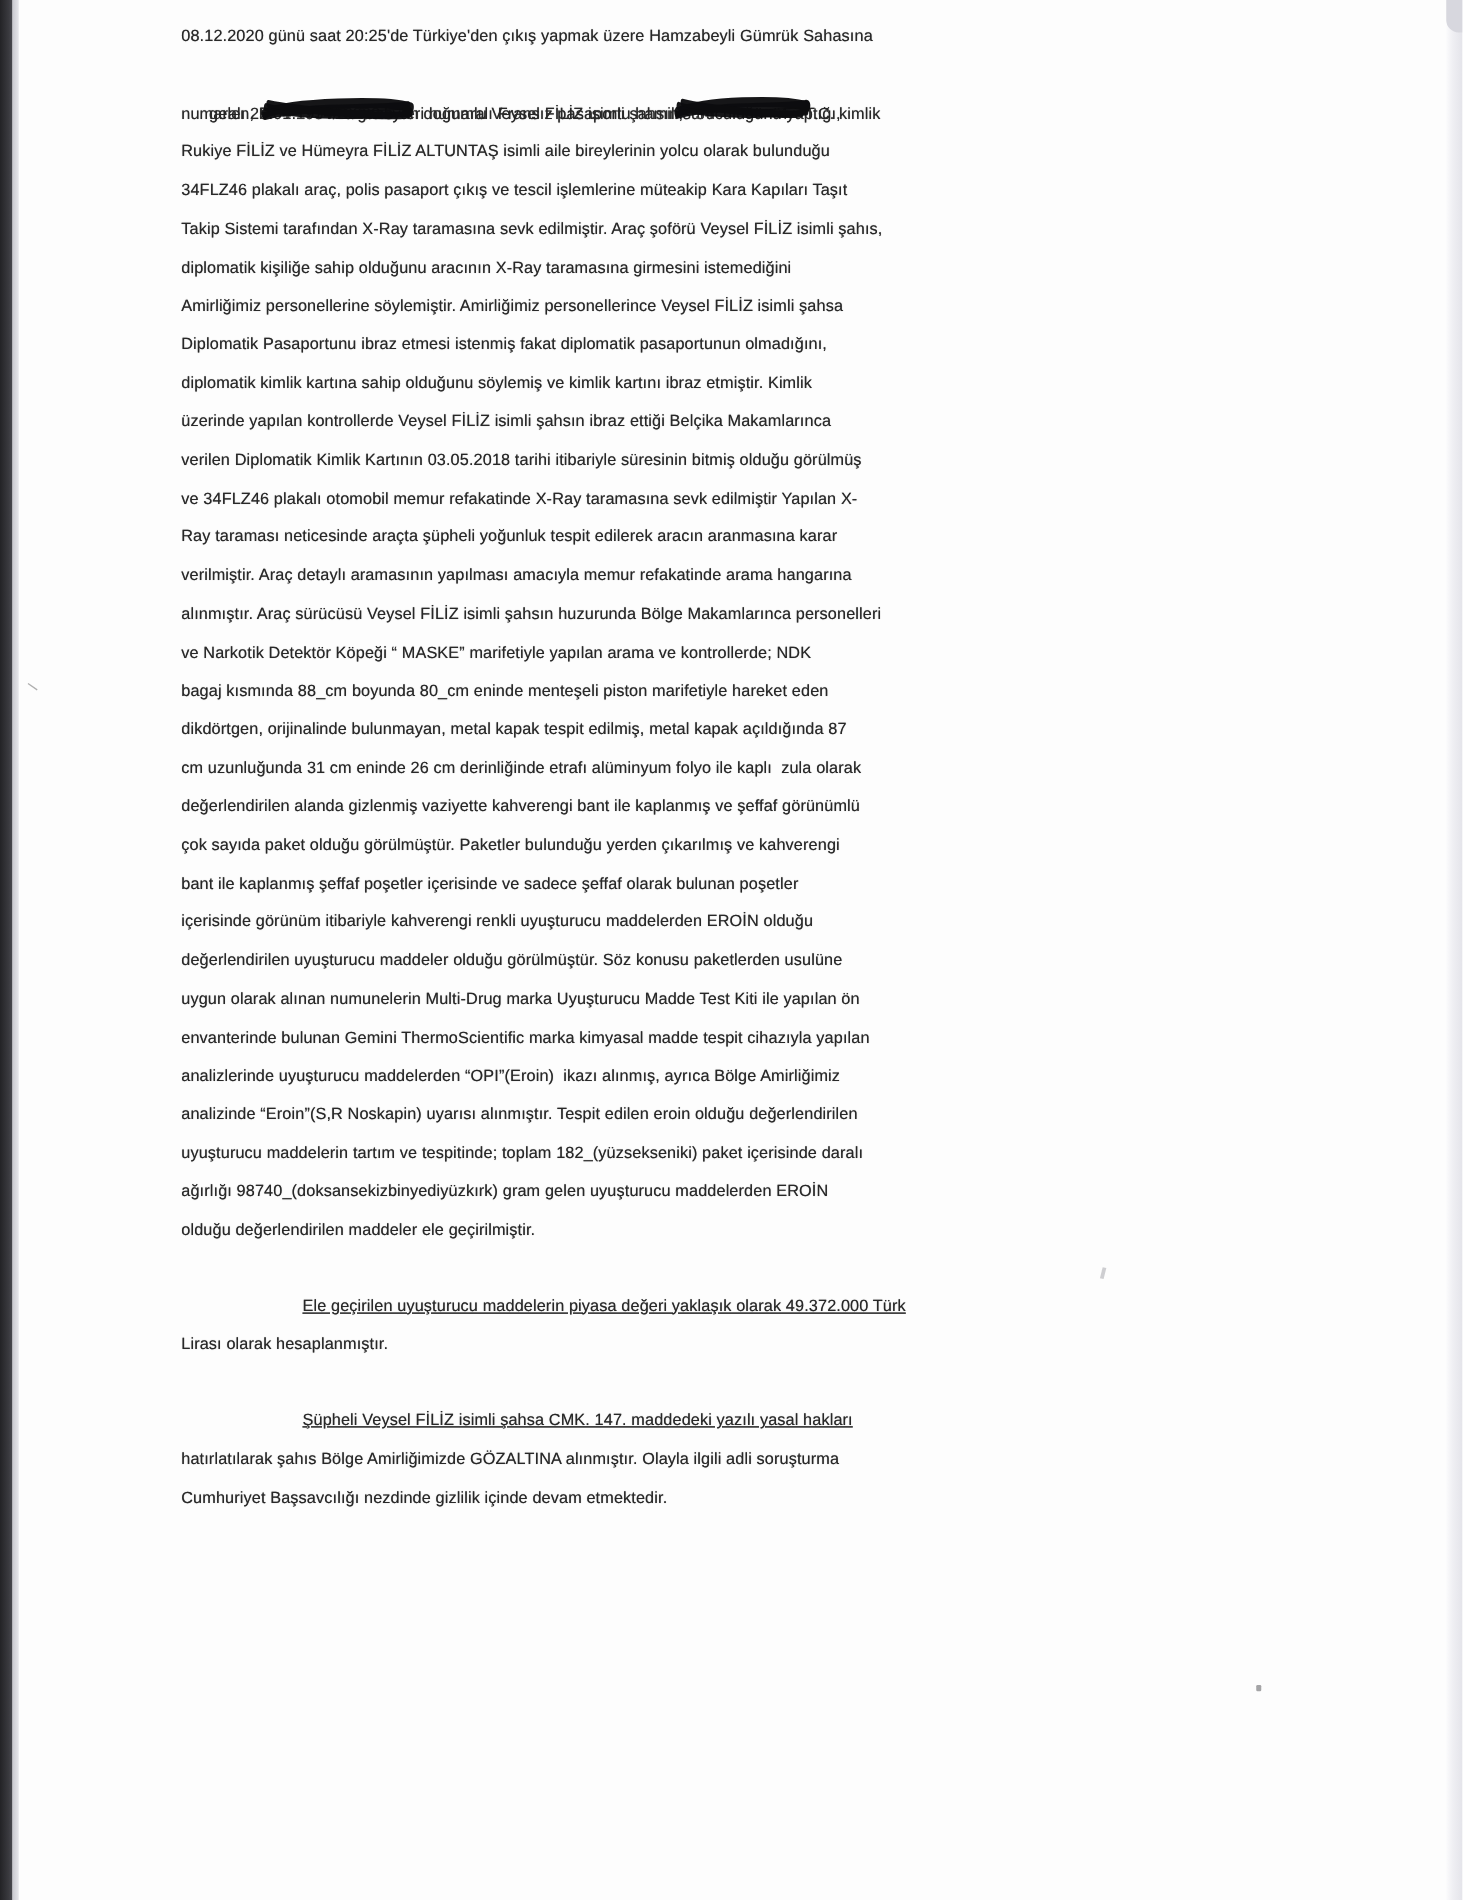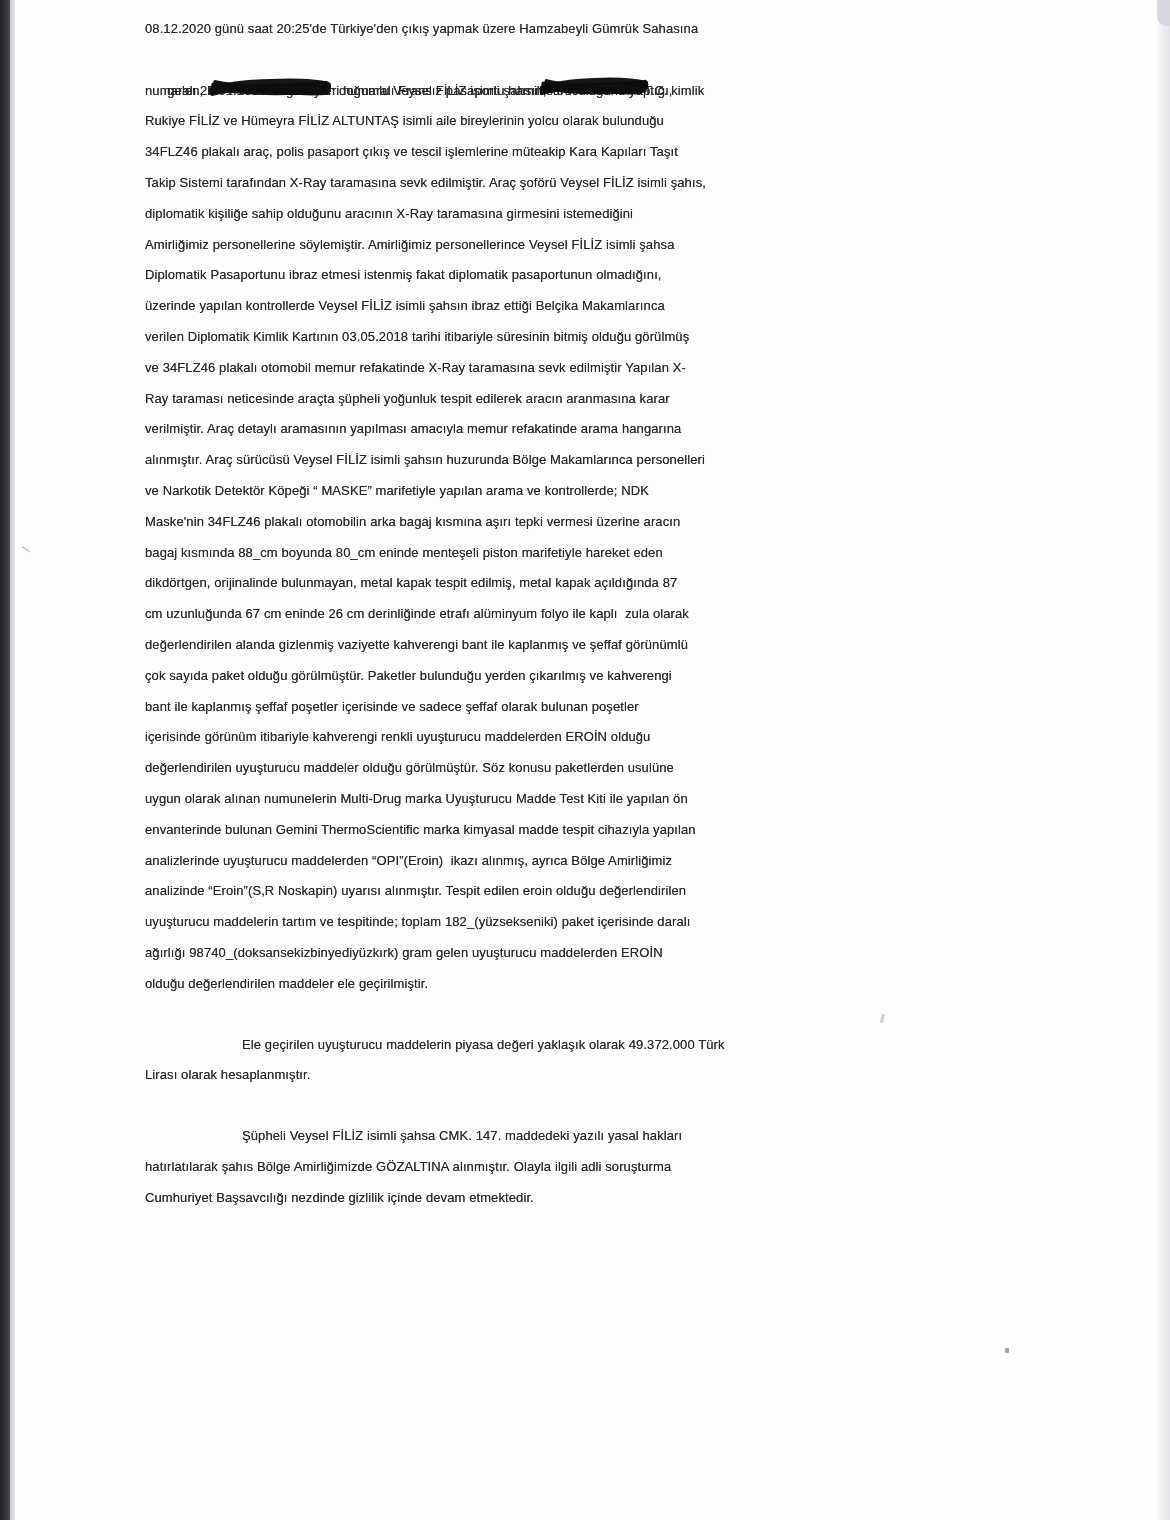--- a/index.html
+++ b/index.html
@@ -42,21 +42,21 @@
     letter-spacing: 0.1px;
     text-shadow: 0 0 0.6px rgba(45,45,45,0.7);
   }
   .para { margin: 0; padding: 0; }
   .para + .para { margin-top: 30px; }
   .line {
     white-space: pre;
     height: 30.8px;
     line-height: 30.8px;
   }
-  .indent { padding-left: 97px; }
+  .indent { padding-left: 97px; text-decoration: underline; }
 
   
   .redacted {
     position: relative;
     display: inline-block;
     white-space: pre;
     color: #3a3a3a;
     padding: 0 10px;
   }
   .scribble {
@@ -119,31 +119,31 @@
           </svg></span><span> T.C. kimlik</span>
     </div>
 
     <div class="line">numaralı 25.01.1974/Boğazlıyan doğumlu Veysel FİLİZ isimli şahsın sürücülüğünü yaptığı,</div>
     <div class="line">Rukiye FİLİZ ve Hümeyra FİLİZ ALTUNTAŞ isimli aile bireylerinin yolcu olarak bulunduğu</div>
     <div class="line">34FLZ46 plakalı araç, polis pasaport çıkış ve tescil işlemlerine müteakip Kara Kapıları Taşıt</div>
     <div class="line">Takip Sistemi tarafından X-Ray taramasına sevk edilmiştir. Araç şoförü Veysel FİLİZ isimli şahıs,</div>
     <div class="line">diplomatik kişiliğe sahip olduğunu aracının X-Ray taramasına girmesini istemediğini</div>
     <div class="line">Amirliğimiz personellerine söylemiştir. Amirliğimiz personellerince Veysel FİLİZ isimli şahsa</div>
     <div class="line">Diplomatik Pasaportunu ibraz etmesi istenmiş fakat diplomatik pasaportunun olmadığını,</div>
+    <div class="line">diplomatik kimlik kartına sahip olduğunu söylemiş ve kimlik kartını ibraz etmiştir. Kimlik</div>
     <div class="line">üzerinde yapılan kontrollerde Veysel FİLİZ isimli şahsın ibraz ettiği Belçika Makamlarınca</div>
     <div class="line">verilen Diplomatik Kimlik Kartının 03.05.2018 tarihi itibariyle süresinin bitmiş olduğu görülmüş</div>
     <div class="line">ve 34FLZ46 plakalı otomobil memur refakatinde X-Ray taramasına sevk edilmiştir Yapılan X-</div>
     <div class="line">Ray taraması neticesinde araçta şüpheli yoğunluk tespit edilerek aracın aranmasına karar</div>
     <div class="line">verilmiştir. Araç detaylı aramasının yapılması amacıyla memur refakatinde arama hangarına</div>
     <div class="line">alınmıştır. Araç sürücüsü Veysel FİLİZ isimli şahsın huzurunda Bölge Makamlarınca personelleri</div>
     <div class="line">ve Narkotik Detektör Köpeği “ MASKE” marifetiyle yapılan arama ve kontrollerde; NDK</div>
-    <div class="line">Maske'nin 34FLZ46 plakalı otomobilin arka bagaj kısmına aşırı tepki vermesi üzerine aracın</div>
     <div class="line">bagaj kısmında 88_cm boyunda 80_cm eninde menteşeli piston marifetiyle hareket eden</div>
     <div class="line">dikdörtgen, orijinalinde bulunmayan, metal kapak tespit edilmiş, metal kapak açıldığında 87</div>
-    <div class="line">cm uzunluğunda 67 cm eninde 26 cm derinliğinde etrafı alüminyum folyo ile kaplı  zula olarak</div>
+    <div class="line">cm uzunluğunda 31 cm eninde 26 cm derinliğinde etrafı alüminyum folyo ile kaplı  zula olarak</div>
     <div class="line">değerlendirilen alanda gizlenmiş vaziyette kahverengi bant ile kaplanmış ve şeffaf görünümlü</div>
     <div class="line">çok sayıda paket olduğu görülmüştür. Paketler bulunduğu yerden çıkarılmış ve kahverengi</div>
     <div class="line">bant ile kaplanmış şeffaf poşetler içerisinde ve sadece şeffaf olarak bulunan poşetler</div>
     <div class="line">içerisinde görünüm itibariyle kahverengi renkli uyuşturucu maddelerden EROİN olduğu</div>
     <div class="line">değerlendirilen uyuşturucu maddeler olduğu görülmüştür. Söz konusu paketlerden usulüne</div>
     <div class="line">uygun olarak alınan numunelerin Multi-Drug marka Uyuşturucu Madde Test Kiti ile yapılan ön</div>
     <div class="line">envanterinde bulunan Gemini ThermoScientific marka kimyasal madde tespit cihazıyla yapılan</div>
     <div class="line">analizlerinde uyuşturucu maddelerden “OPI”(Eroin)  ikazı alınmış, ayrıca Bölge Amirliğimiz</div>
     <div class="line">analizinde “Eroin”(S,R Noskapin) uyarısı alınmıştır. Tespit edilen eroin olduğu değerlendirilen</div>
     <div class="line">uyuşturucu maddelerin tartım ve tespitinde; toplam 182_(yüzsekseniki) paket içerisinde daralı</div>

